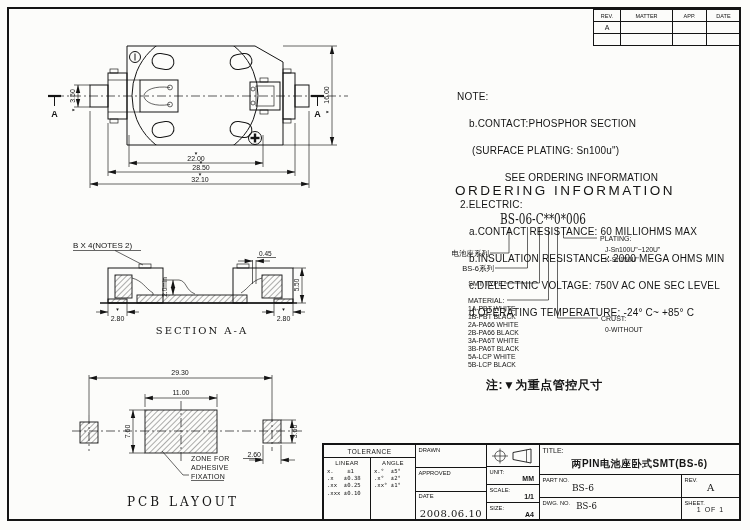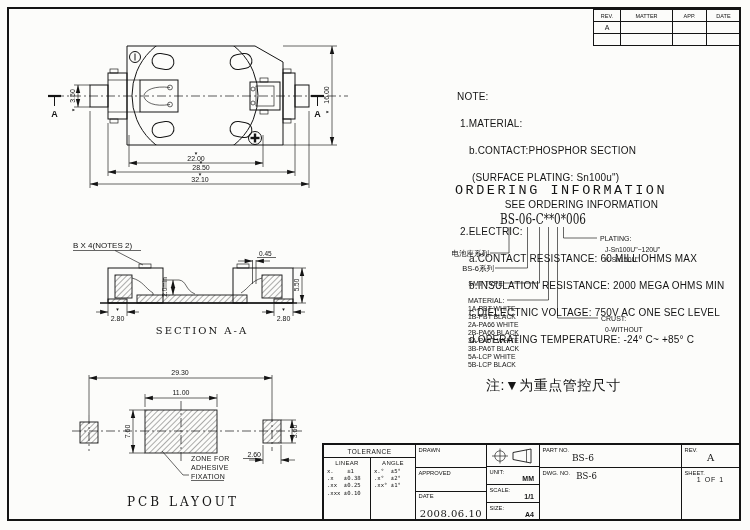--- a/index.html
+++ b/index.html
@@ -8,22 +8,22 @@
   .frame{left:7px;top:7px;width:730px;height:510px;border:2px solid #141414}
   svg{position:absolute;overflow:visible}
   svg text{font-family:"Liberation Sans","DejaVu Sans",sans-serif;fill:#141414}
   svg text.ts{font-family:"DejaVu Serif","Liberation Serif",serif}
   .ln{stroke:#141414;stroke-width:1;fill:none}
   .lw{stroke:#141414;stroke-width:1.4;fill:none}
   .thin{stroke:#141414;stroke-width:.65;fill:none}
   .cl{stroke:#141414;stroke-width:.7;fill:none;stroke-dasharray:9 3 2 3}
   .hat{fill:url(#hatch);stroke:#141414;stroke-width:.9}
   .notes{left:457px;top:74px;font-size:10px;line-height:9px;white-space:pre;letter-spacing:.2px}
-  .ordhead{left:455px;top:183px;font-family:Liberation Mono, monospace;font-size:13.5px;letter-spacing:2.5px}
-  .footnote{left:486px;top:377px;font-size:14px;font-weight:normal;letter-spacing:.5px}
+  .ordhead{left:455px;top:183px;font-family:Liberation Sans, sans-serif;font-size:13.5px;letter-spacing:2.5px}
+  .footnote{left:486px;top:377px;font-size:12px;font-weight:bold;letter-spacing:.5px}
   
   .rev{left:593px;top:9px;width:148px;height:37px;border:1px solid #141414;display:grid;grid-template-columns:27px 52px 34px 1fr;grid-template-rows:12px 12px 1fr;box-sizing:border-box}
   .rev div{border-right:1px solid #141414;border-bottom:1px solid #141414;font-size:5.5px;display:flex;align-items:center;justify-content:center;box-sizing:border-box}
   .rev div.lc{border-right:none}
   .rev div.lr{border-bottom:none}
   .rev .rv{font-size:7px}
   
   .tb{left:322px;top:443px;width:419px;height:78px;border:2px solid #141414;display:flex;box-sizing:border-box;background:transparent}
   .tbc{box-sizing:border-box;border-right:1.2px solid #141414;display:flex;flex-direction:column}
   .tbc:last-child{border-right:none}
@@ -282,21 +282,20 @@
     <text x="141" y="105" font-size="7" letter-spacing=".3">ADHESIVE</text>
     <text x="141" y="114" font-size="7" letter-spacing=".3">FIXATION</text>
     <line class="thin" x1="141" y1="115.5" x2="174" y2="115.5"></line>
   </g>
 
   <text class="ts" x="133" y="141" font-size="12" letter-spacing="3" text-anchor="middle">PCB LAYOUT</text>
 </svg>
 
 <div class="abs notes">
   <div>NOTE:</div>
-  <div> 1.MATERIAL:</div>
   <div>    b.CONTACT:PHOSPHOR SECTION</div>
   <div>     (SURFACE PLATING: Sn100u")</div>
   <div>                SEE ORDERING INFORMATION</div>
   <div> 2.ELECTRIC:</div>
   <div>    a.CONTACT RESISTANCE: 60 MILLIOHMS MAX</div>
   <div>    b.INSULATION RESISTANCE: 2000 MEGA OHMS MIN</div>
   <div>    c.DIELECTNIC VOLTAGE: 750V AC ONE SEC LEVEL</div>
   <div>    d.OPERATING TEMPERATURE: -24° C~ +85° C</div>
 </div>
 
@@ -404,20 +403,24 @@
       <div class="lb">SCALE:</div>
       <span class="unitval">1/1</span>
     </div>
     <div class="cell nb" style="flex:1">
       <div class="lb">SIZE:</div>
       <span class="unitval">A4</span>
     </div>
   </div>
 
   <div class="tbc" style="flex:1">
+    <div class="cell" style="height:30px">
+      <div class="lb" style="font-size:7px">TITLE:</div>
+      <div class="ttlval">两PIN电池座卧式SMT(BS-6)</div>
+    </div>
     <div class="cell row" style="height:23px;padding:0">
       <div style="flex:1;border-right:1px solid #141414;box-sizing:border-box">
         <div class="lb">PART NO.</div>
         <div class="pn">BS-6</div>
       </div>
       <div style="width:57px">
         <div class="lb">REV.</div>
         <div class="rv2">A</div>
       </div>
     </div>

